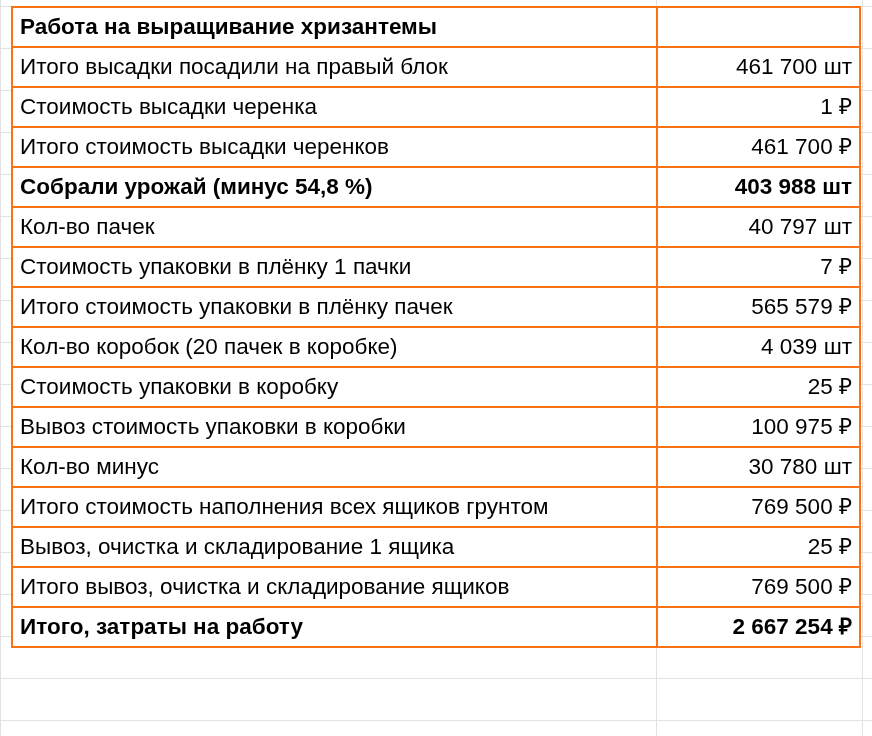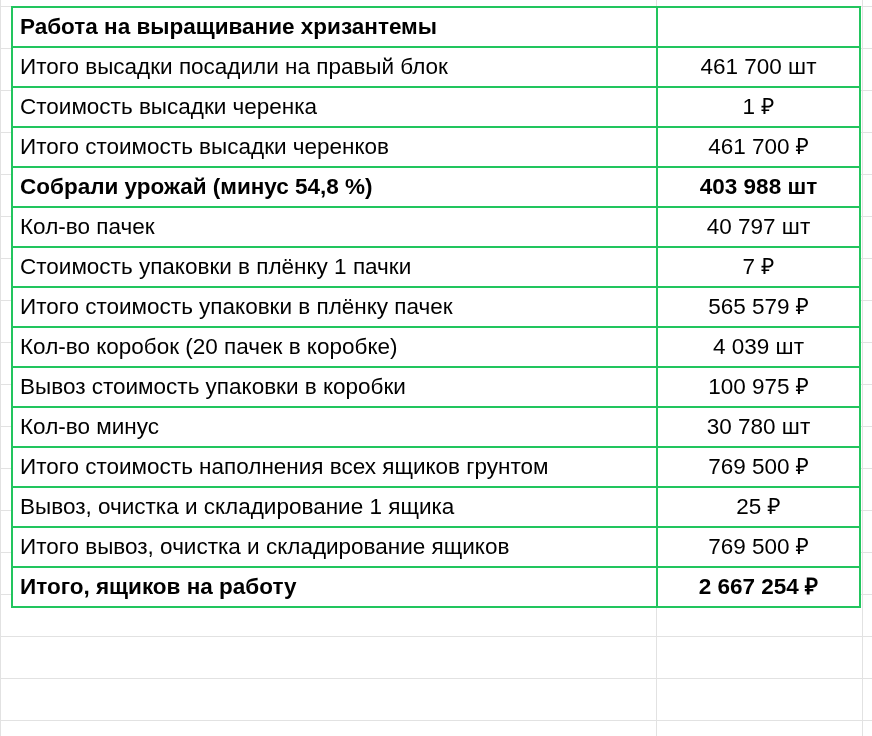--- a/index.html
+++ b/index.html
@@ -35,30 +35,30 @@
     }
     table.sheet {
       position: absolute;
       left: 11px;
       top: 6px;
       border-collapse: collapse;
       background: #ffffff;
       table-layout: fixed;
     }
     table.sheet td {
-      border: 2px solid #22c55e;
+      border: 2px solid #f97316;
       height: 38px;
       padding: 0 7px;
       font-size: 22.5px;
       line-height: 38px;
       white-space: nowrap;
       overflow: hidden;
     }
     td.label { width: 629px; text-align: left; }
-    td.value { width: 187px; text-align: center; }
+    td.value { width: 187px; text-align: right; }
     tr.bold td { font-weight: bold; }
   </style>
 </head>
 <body>
 
 <div class="grid-bg"></div>
 <div class="vline" style="left:656px"></div>
 <div class="vline" style="left:862px"></div>
 
 <table class="sheet">
@@ -93,37 +93,41 @@
     </tr>
     <tr>
       <td class="label">Итого стоимость упаковки в плёнку пачек</td>
       <td class="value">565 579 ₽</td>
     </tr>
     <tr>
       <td class="label">Кол-во коробок (20 пачек в коробке)</td>
       <td class="value">4 039 шт</td>
     </tr>
     <tr>
+      <td class="label">Стоимость упаковки в коробку</td>
+      <td class="value">25 ₽</td>
+    </tr>
+    <tr>
       <td class="label">Вывоз стоимость упаковки в коробки</td>
       <td class="value">100 975 ₽</td>
     </tr>
     <tr>
       <td class="label">Кол-во минус</td>
       <td class="value">30 780 шт</td>
     </tr>
     <tr>
       <td class="label">Итого стоимость наполнения всех ящиков грунтом</td>
       <td class="value">769 500 ₽</td>
     </tr>
     <tr>
       <td class="label">Вывоз, очистка и складирование 1 ящика</td>
       <td class="value">25 ₽</td>
     </tr>
     <tr>
       <td class="label">Итого вывоз, очистка и складирование ящиков</td>
       <td class="value">769 500 ₽</td>
     </tr>
     <tr class="bold">
-      <td class="label">Итого, ящиков на работу</td>
+      <td class="label">Итого, затраты на работу</td>
       <td class="value">2 667 254 ₽</td>
     </tr>
   </tbody>
 </table>
 
 </body></html>

